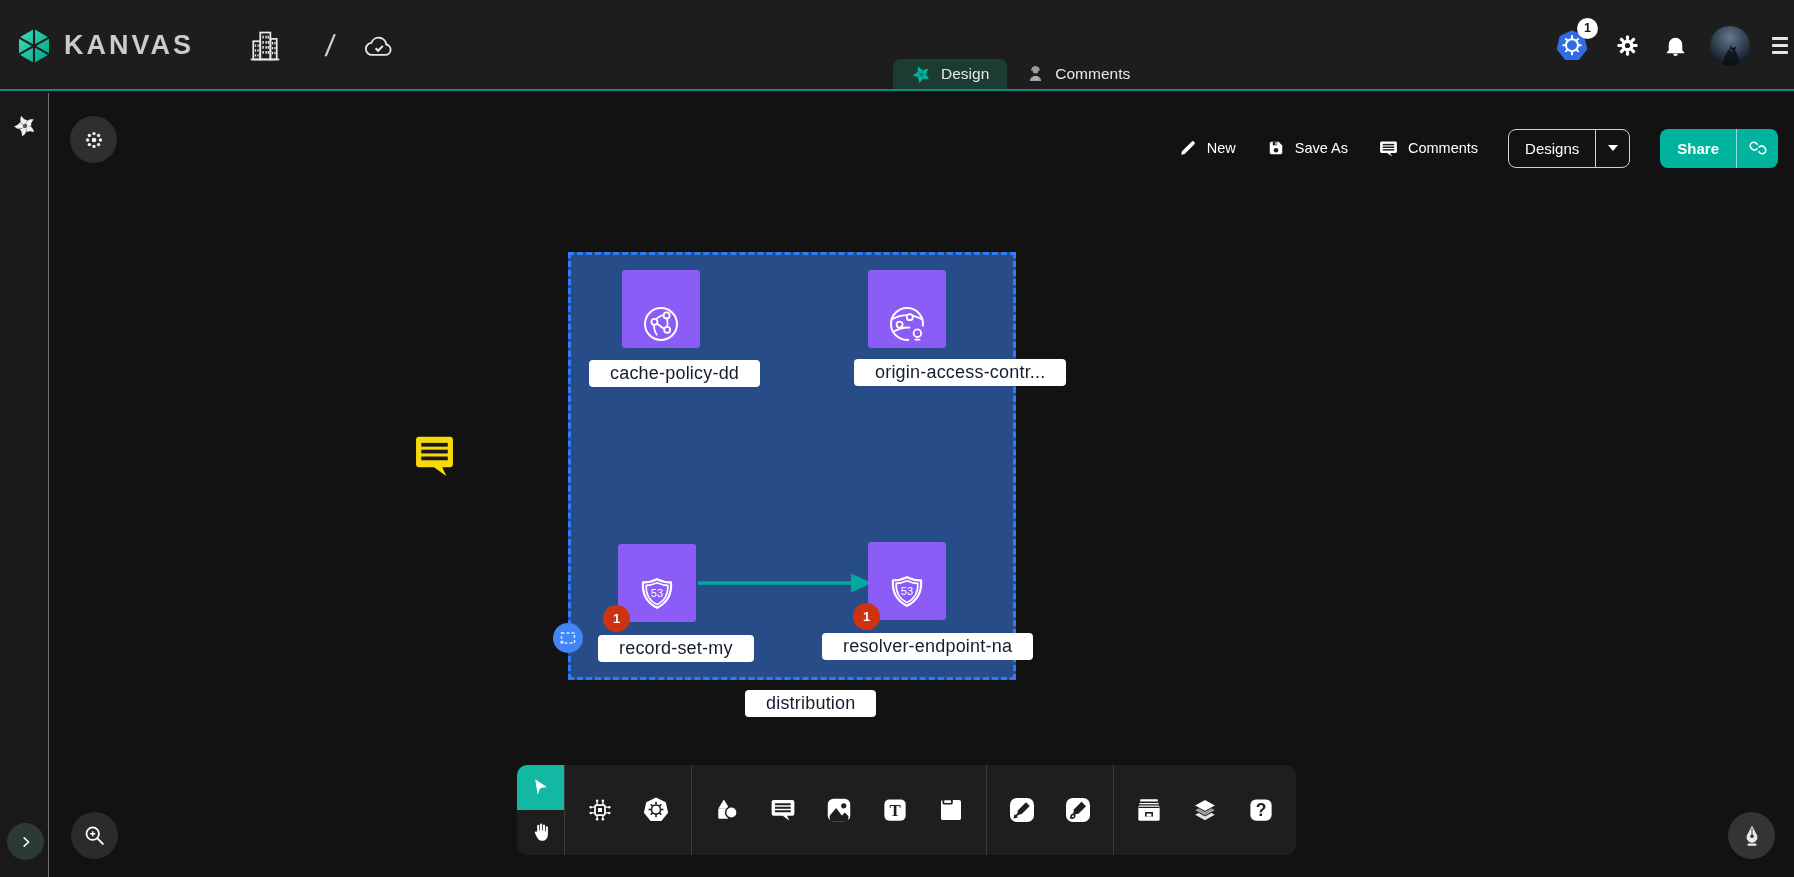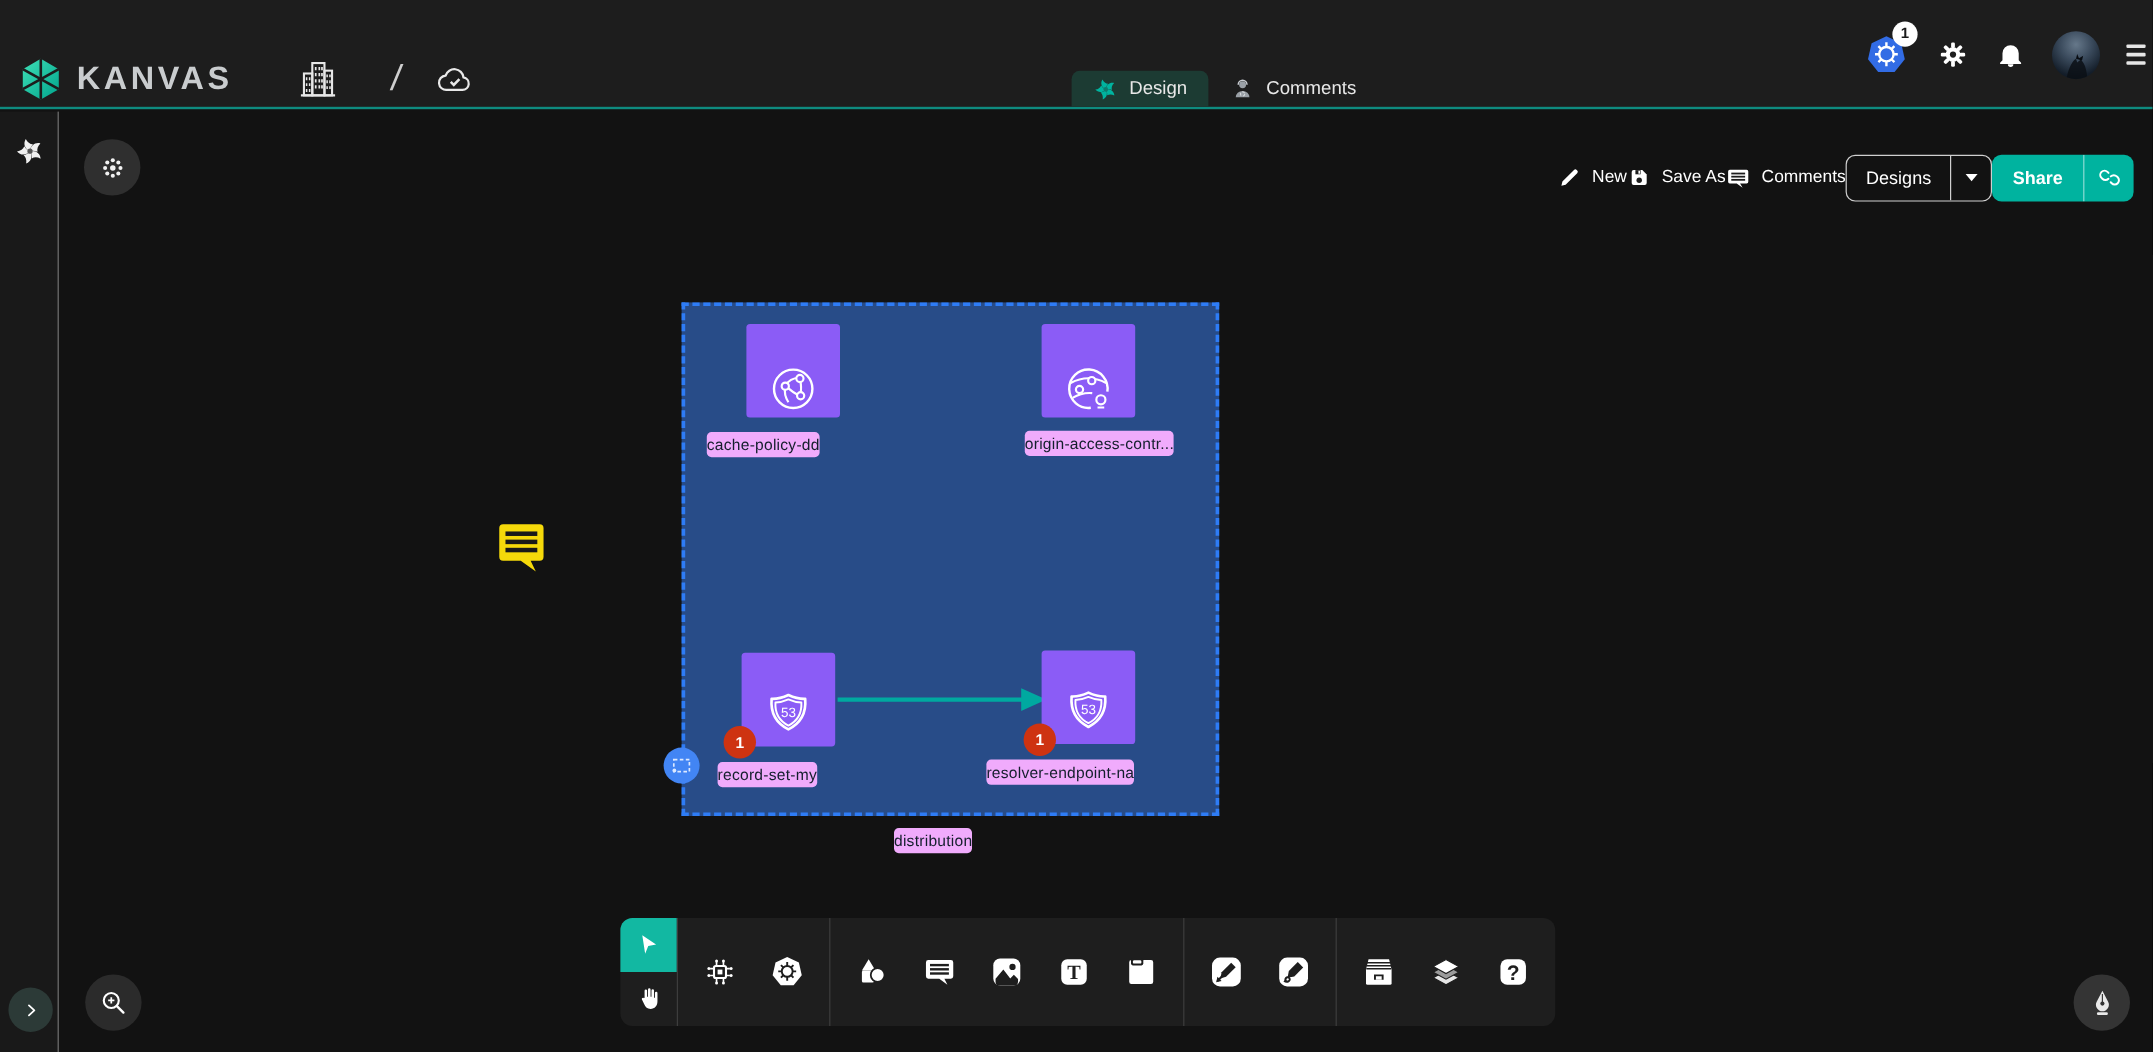--- a/index.html
+++ b/index.html
@@ -3,21 +3,21 @@
 <meta charset="utf-8">
 <style>
   * { margin:0; padding:0; box-sizing:border-box; }
   html,body { background:#000; }
   .page { position:relative; width:1794px; height:877px; background:#121212;
           font-family:"Liberation Sans", sans-serif; overflow:hidden; color:#eee; }
 
   
   .header { position:absolute; left:0; top:0; width:100%; height:91px;
             background:#1d1d1d; border-bottom:2px solid #0e8b7f; z-index:30; }
-  .h-left { position:absolute; left:14px; top:0; height:91px; display:flex; align-items:center;margin-top:20px; }
+  .h-left { position:absolute; left:14px; top:0; height:91px; display:flex; align-items:center; }
   .logo { display:flex; align-items:center; gap:10px; cursor:pointer; }
   .logo-text { font-size:27px; font-weight:bold; letter-spacing:3px; color:#c9ccce; }
   .building { margin-left:52px; }
   .sep { margin-left:42px; font-size:30px; color:#cfcfcf; font-weight:300; transform:skewX(-8deg); }
   .name-group { margin-left:26px; display:flex; flex-direction:column; }
   .name-label { font-size:12px; color:#e3e3e3; margin-bottom:3px; }
   .name-input { background:transparent; border:none; border-bottom:1px solid #e6e6e6;
                 color:#ececec; font-size:17px; width:162px; padding:2px 0 6px 0;
                 font-family:"Liberation Sans", sans-serif; outline:none; }
   .cloud { margin-left:26px; }
@@ -47,37 +47,37 @@
   
   .float-btn { position:absolute; width:47px; height:47px; border-radius:50%; border:none;
                background:#2f2f2f; display:flex; align-items:center; justify-content:center;
                cursor:pointer; z-index:26; }
   .fb-snow { left:70px; top:116px; }
   .fb-zoom { left:71px; top:812px; background:#2b2b2b; }
   .fb-pen  { left:1728px; top:812px; background:#343434; }
 
   
   .design-bar { position:absolute; top:128px; right:16px; height:40px; display:flex;
-                align-items:center; z-index:20;text-align:right; }
+                align-items:center; gap:30px; z-index:20;text-align:right; }
   .db-item { display:flex; align-items:center; gap:9px; color:#fff; font-size:14.5px; cursor:pointer; white-space:nowrap; }
   .actions-btn { display:flex; align-items:stretch; border:1.5px solid #cfcfcf; border-radius:8px;
                  height:39px; overflow:hidden; cursor:pointer; }
   .actions-main { display:flex; align-items:center; padding:0 16px; font-size:15px; color:#fff; }
   .actions-caret { display:flex; align-items:center; justify-content:center; width:34px; border-left:1.5px solid #cfcfcf; }
   .share-btn { display:flex; align-items:stretch; background:#00b39f; border-radius:8px; height:39px; overflow:hidden; cursor:pointer; }
   .share-main { display:flex; align-items:center; padding:0 17px; color:#fff; font-size:15px; font-weight:bold; }
   .share-link { display:flex; align-items:center; justify-content:center; width:42px; border-left:1px solid rgba(255,255,255,.55); }
 
   
   .selection { position:absolute; left:568px; top:252px; width:448px; height:428px;
                background:rgba(48,98,182,0.72); border:3px dashed #2e7cf6; z-index:5; }
   .node { position:absolute; width:78px; height:78px; background:#8b5cf6; border-radius:3px;
           display:flex; align-items:flex-end; justify-content:center; z-index:8; cursor:pointer; }
-  .chip { position:absolute; background:#f0abfc; color:#141f2d; font-size:13px;
-          padding:3px 0; border-radius:4px; white-space:nowrap; z-index:9; letter-spacing:.2px; }
+  .chip { position:absolute; background:#ffffff; color:#141f2d; font-size:18px;
+          padding:3px 21px; border-radius:4px; white-space:nowrap; z-index:9; letter-spacing:.2px; }
   .nbadge { position:absolute; width:27px; height:27px; border-radius:50%; background:#ce3311;
             color:#fff; font-size:13px; font-weight:bold; display:flex; align-items:center;
             justify-content:center; z-index:10; }
   .edge-svg { position:absolute; left:696px; top:568px; z-index:7; }
   .handle { position:absolute; left:553px; top:623px; width:30px; height:30px; border-radius:50%;
             background:#4285f4; display:flex; align-items:center; justify-content:center; z-index:11; cursor:pointer; }
   .comment-marker { position:absolute; left:413px; top:433px; z-index:12; cursor:pointer; }
 
   
   .toolbar { position:absolute; left:517px; top:765px; height:90px; background:#1e1e1e;

